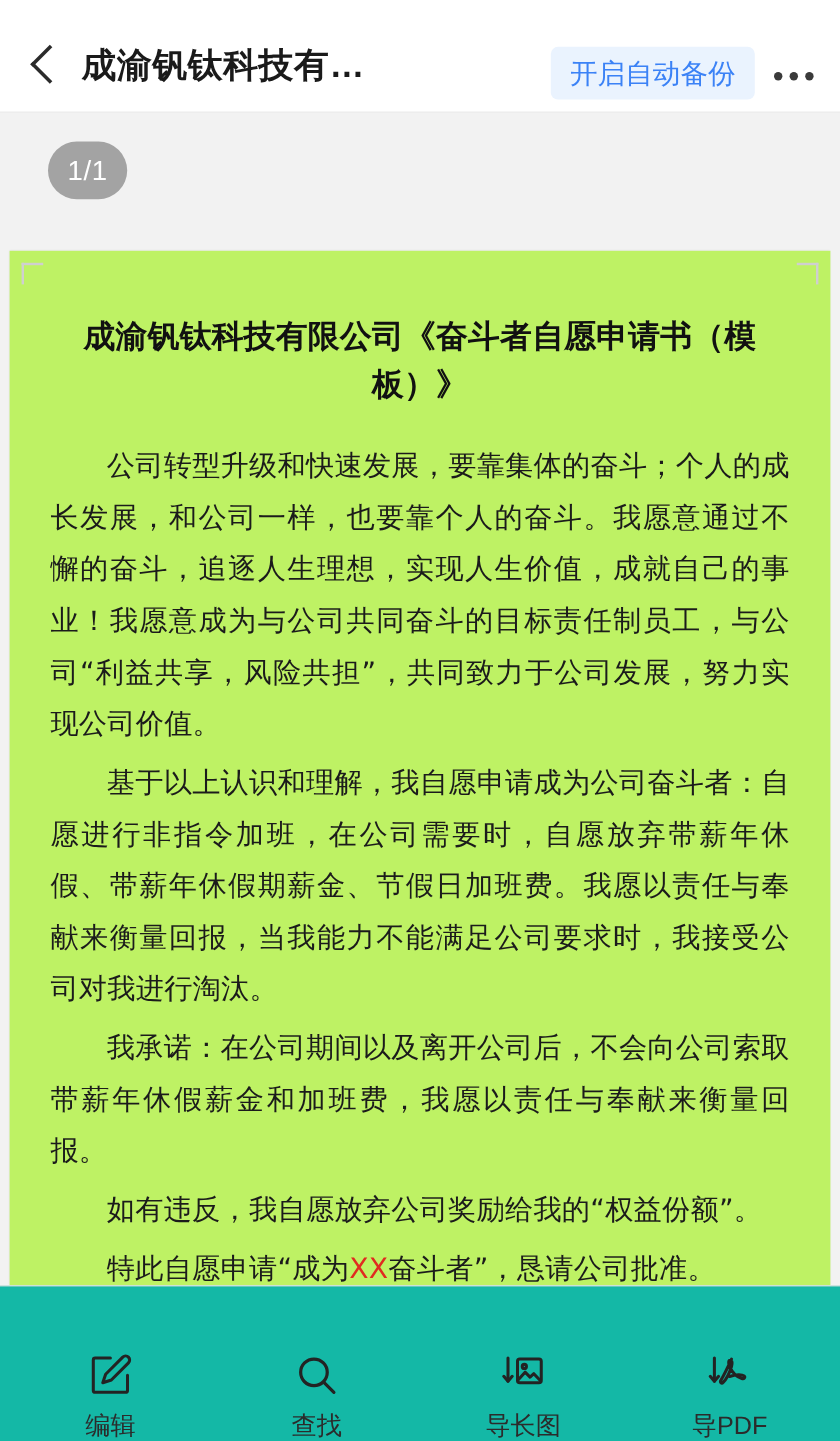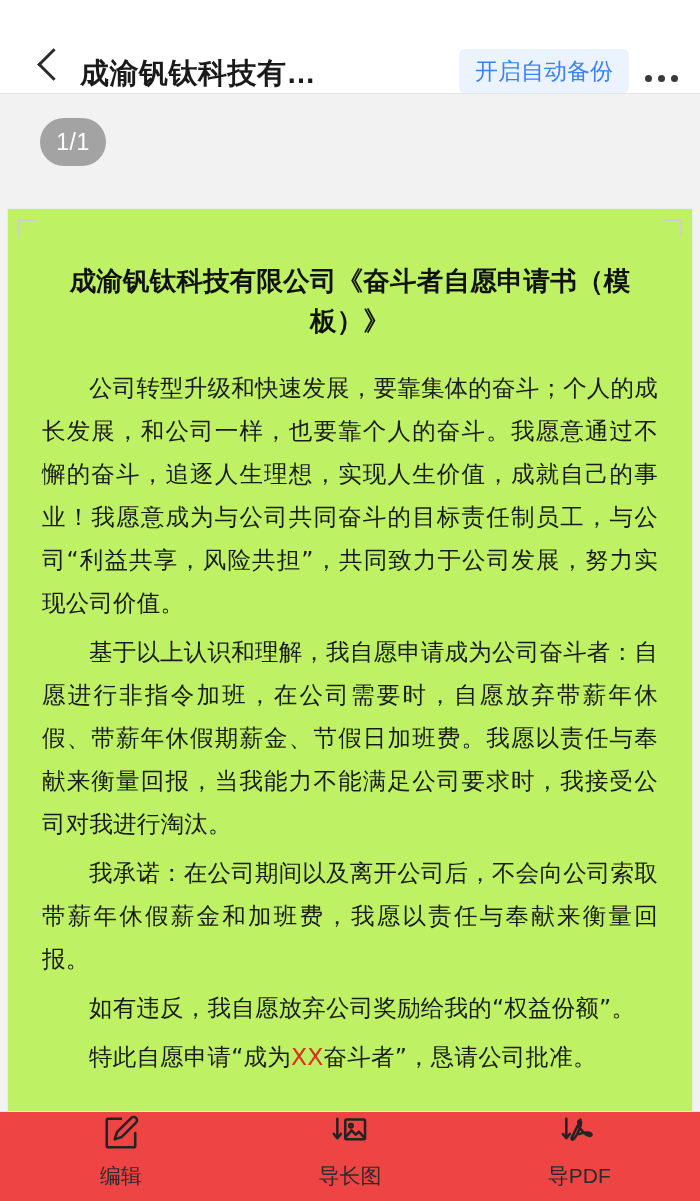--- a/index.html
+++ b/index.html
@@ -21,22 +21,22 @@
     display: flex;
     flex-direction: column;
   }
 
   
   .header {
     position: relative;
     height: 94px;
     background: #ffffff;
     display: flex;
-    align-items: flex-end;
-    padding: 14px 22px 0 30px;
+    align-items: center;
+    padding: 14px 22px 0 18px;
     box-sizing: border-box;
     border-bottom: 1px solid #e6e6e6;
     flex: none;
   }
   .back-btn {
     width: 46px;
     height: 58px;
     display: flex;
     align-items: center;
     justify-content: center;
@@ -163,25 +163,25 @@
     text-align: justify;
     text-indent: 2em;
     margin: 0 0 6px 0;
     letter-spacing: 0.2px;
   }
   .red { color: #e02b20; }
 
   
   .toolbar {
     flex: none;
-    height: 90px;
-    background: #ef4444;
+    height: 130px;
+    background: #14b8a6;
     border-top: 1px solid #e4e4e4;
     display: flex;
-    align-items: flex-start;
+    align-items: flex-end;
     justify-content: space-around;
     padding: 0 6px;
     box-sizing: border-box;
   }
   .tool {
     width: 132px;
     display: flex;
     flex-direction: column;
     align-items: center;
     gap: 10px;
@@ -246,20 +246,29 @@
       <span class="glyph">
         <svg width="38" height="38" viewBox="0 0 24 24" fill="none" stroke="currentColor" stroke-width="1.6" stroke-linecap="round" stroke-linejoin="round">
           <path d="M12 3H4a1 1 0 0 0-1 1v16a1 1 0 0 0 1 1h16a1 1 0 0 0 1-1v-8"></path>
           <path d="M18.5 2.5a2.1 2.1 0 0 1 3 3L12.5 14.5 8 16l1.5-4.5 9-9z"></path>
         </svg>
       </span>
       <span class="label">编辑</span>
     </div>
 
 
+    <div class="tool">
+      <span class="glyph">
+        <svg width="38" height="38" viewBox="0 0 24 24" fill="none" stroke="currentColor" stroke-width="1.7" stroke-linecap="round">
+          <circle cx="10.5" cy="10.5" r="7"></circle>
+          <path d="M16 16l5 5"></path>
+        </svg>
+      </span>
+      <span class="label">查找</span>
+    </div>
 
     <div class="tool">
       <span class="glyph">
         <svg width="38" height="38" viewBox="0 0 24 24" fill="none" stroke="currentColor" stroke-width="1.6" stroke-linecap="round" stroke-linejoin="round">
           <path d="M4 3v12"></path>
           <path d="M1.8 12.6L4 15.2l2.2-2.6"></path>
           <rect x="9" y="3.5" width="12.5" height="12.5" rx="1.2"></rect>
           <circle cx="12.6" cy="7.4" r="1.1"></circle>
           <path d="M9.4 14.4l3.6-4 2.6 2.6 2-1.8 3 3.2"></path>
         </svg>

